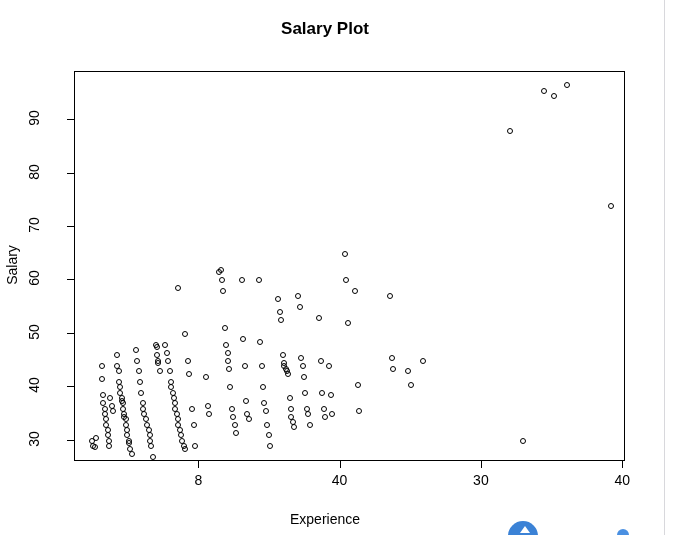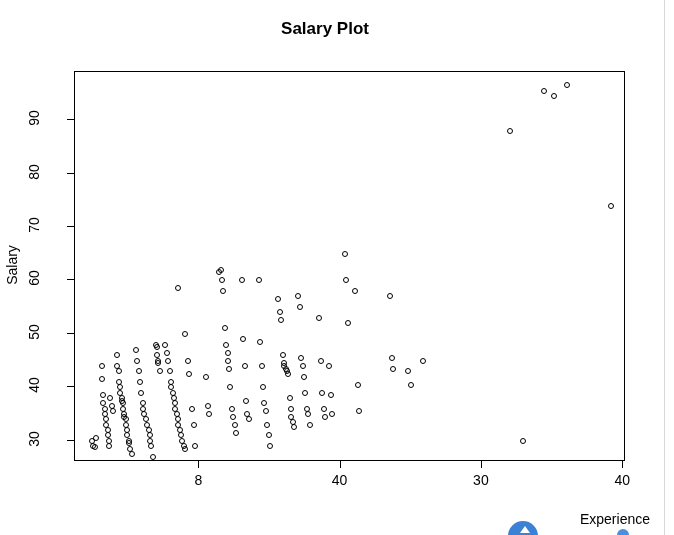--- a/index.html
+++ b/index.html
@@ -118,21 +118,21 @@
     text-align: center;
     font-size: 14px;
     color: #000000;
   }
 
   #axis-title-x {
     position: absolute;
     left: 0;
     top: 511px;
     width: 650px;
-    text-align: right;
+    text-align: center;
     font-size: 14px;
     color: #000000;
   }
   #axis-title-y {
     position: absolute;
     left: -18px;
     top: 257px;
     width: 60px;
     text-align: center;
     font-size: 14px;

